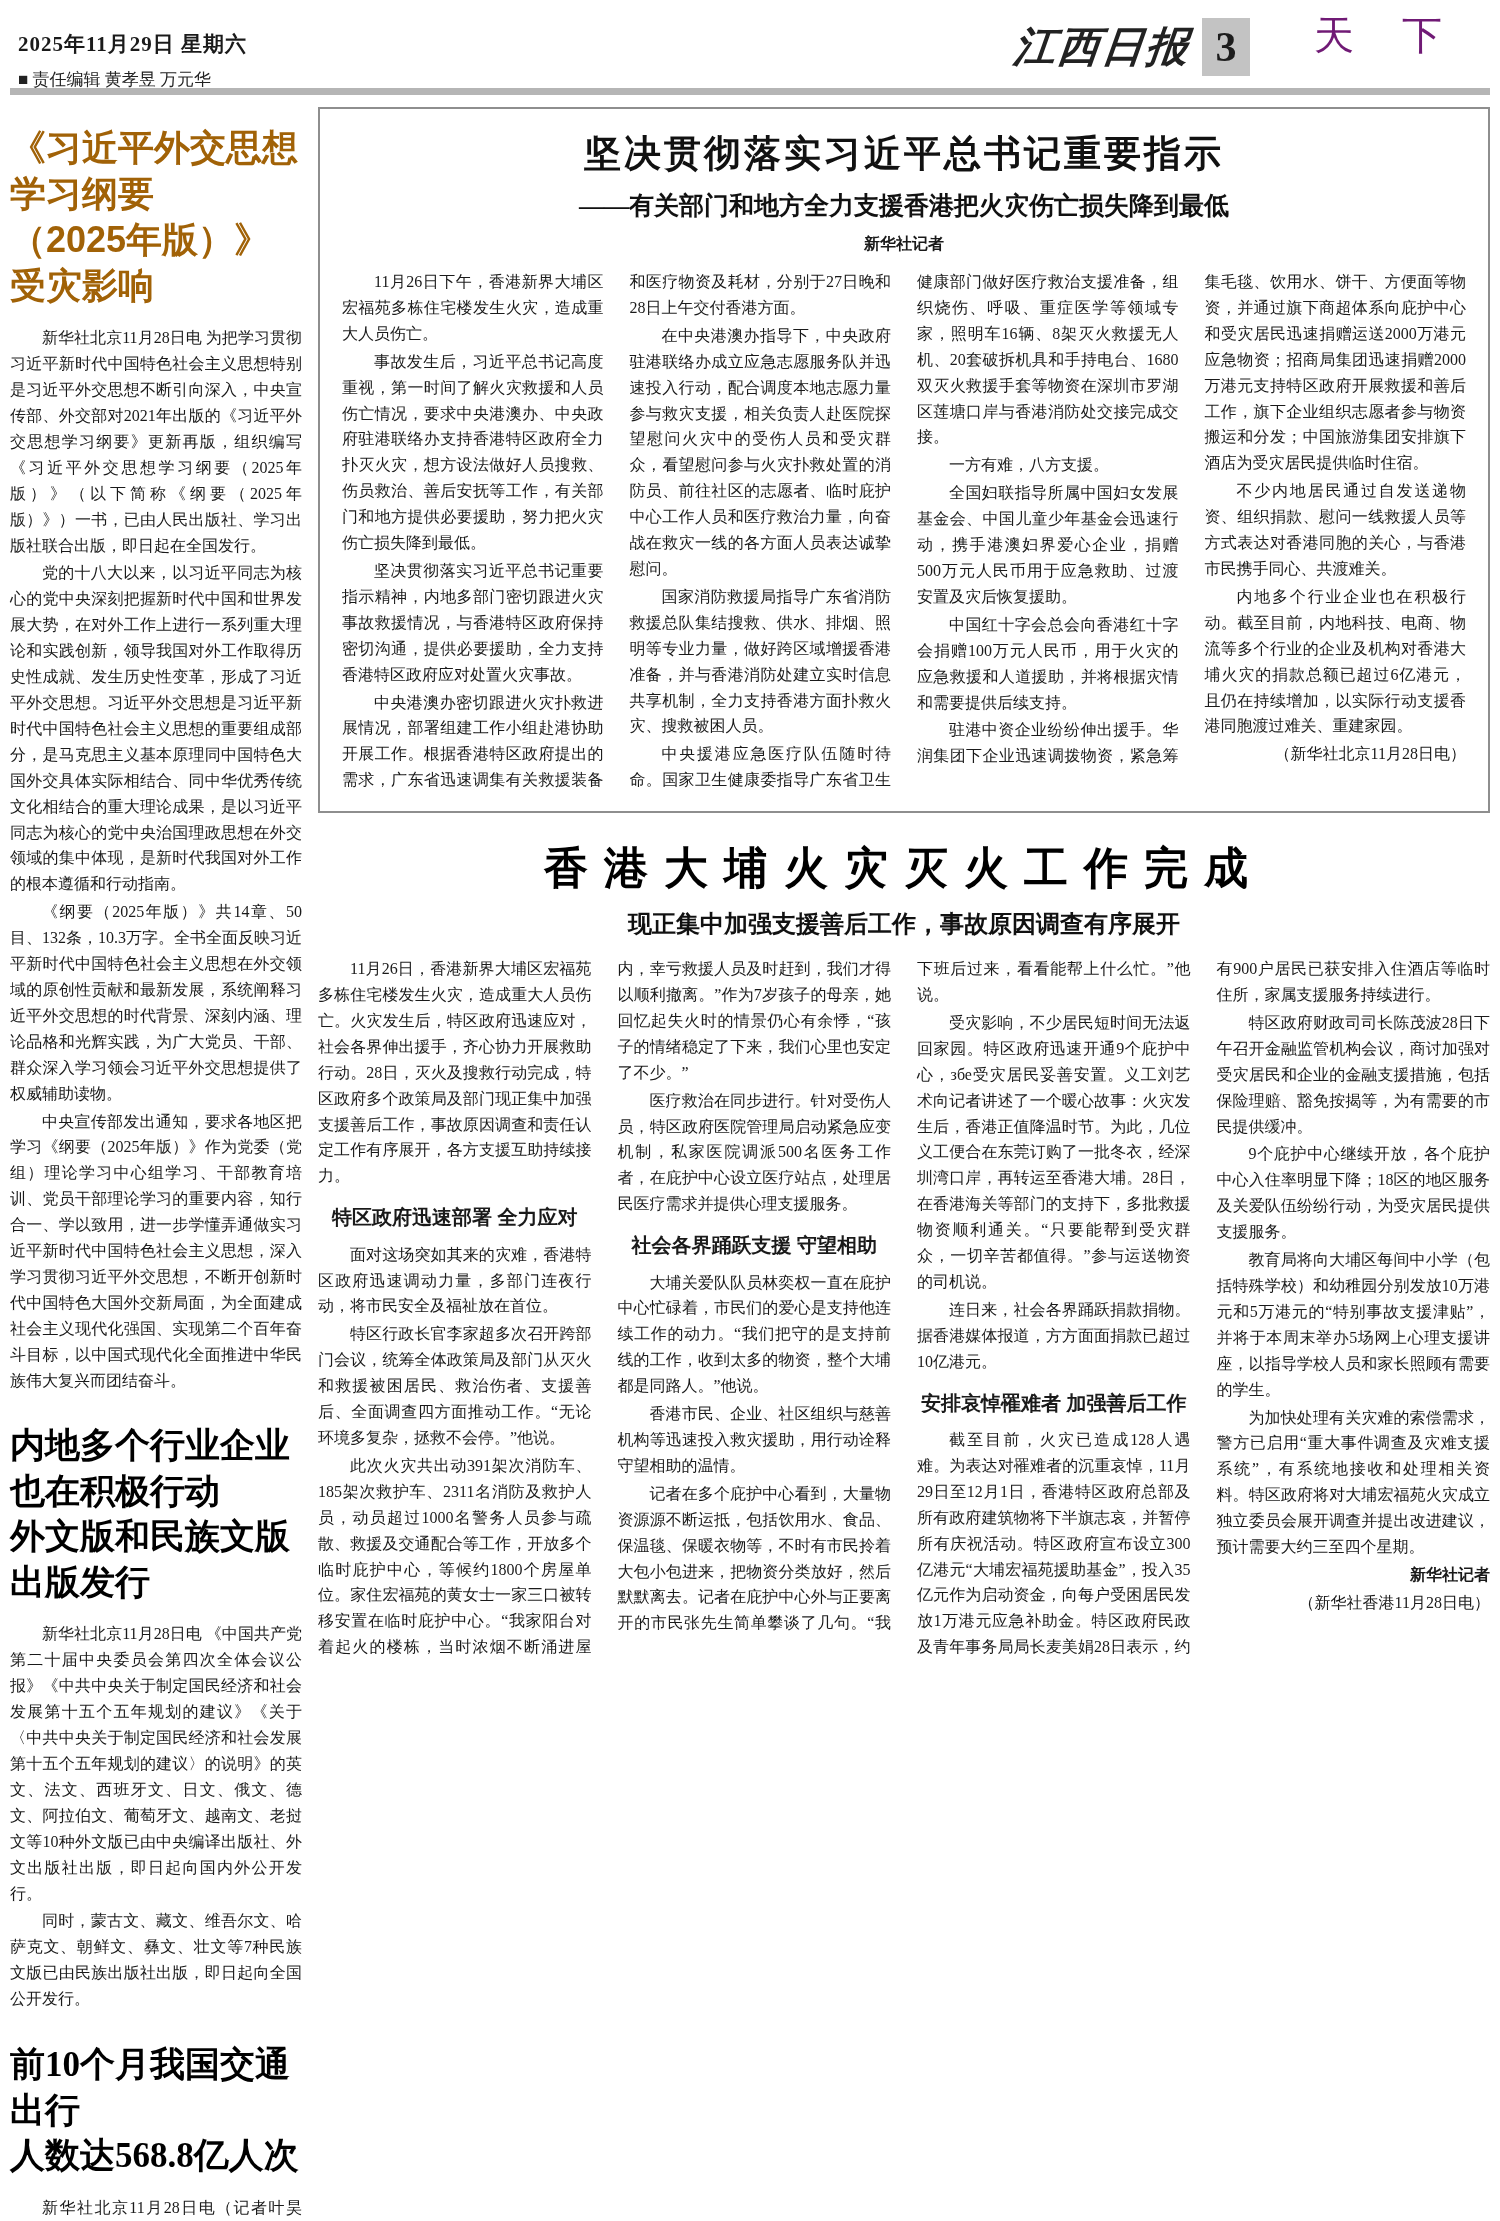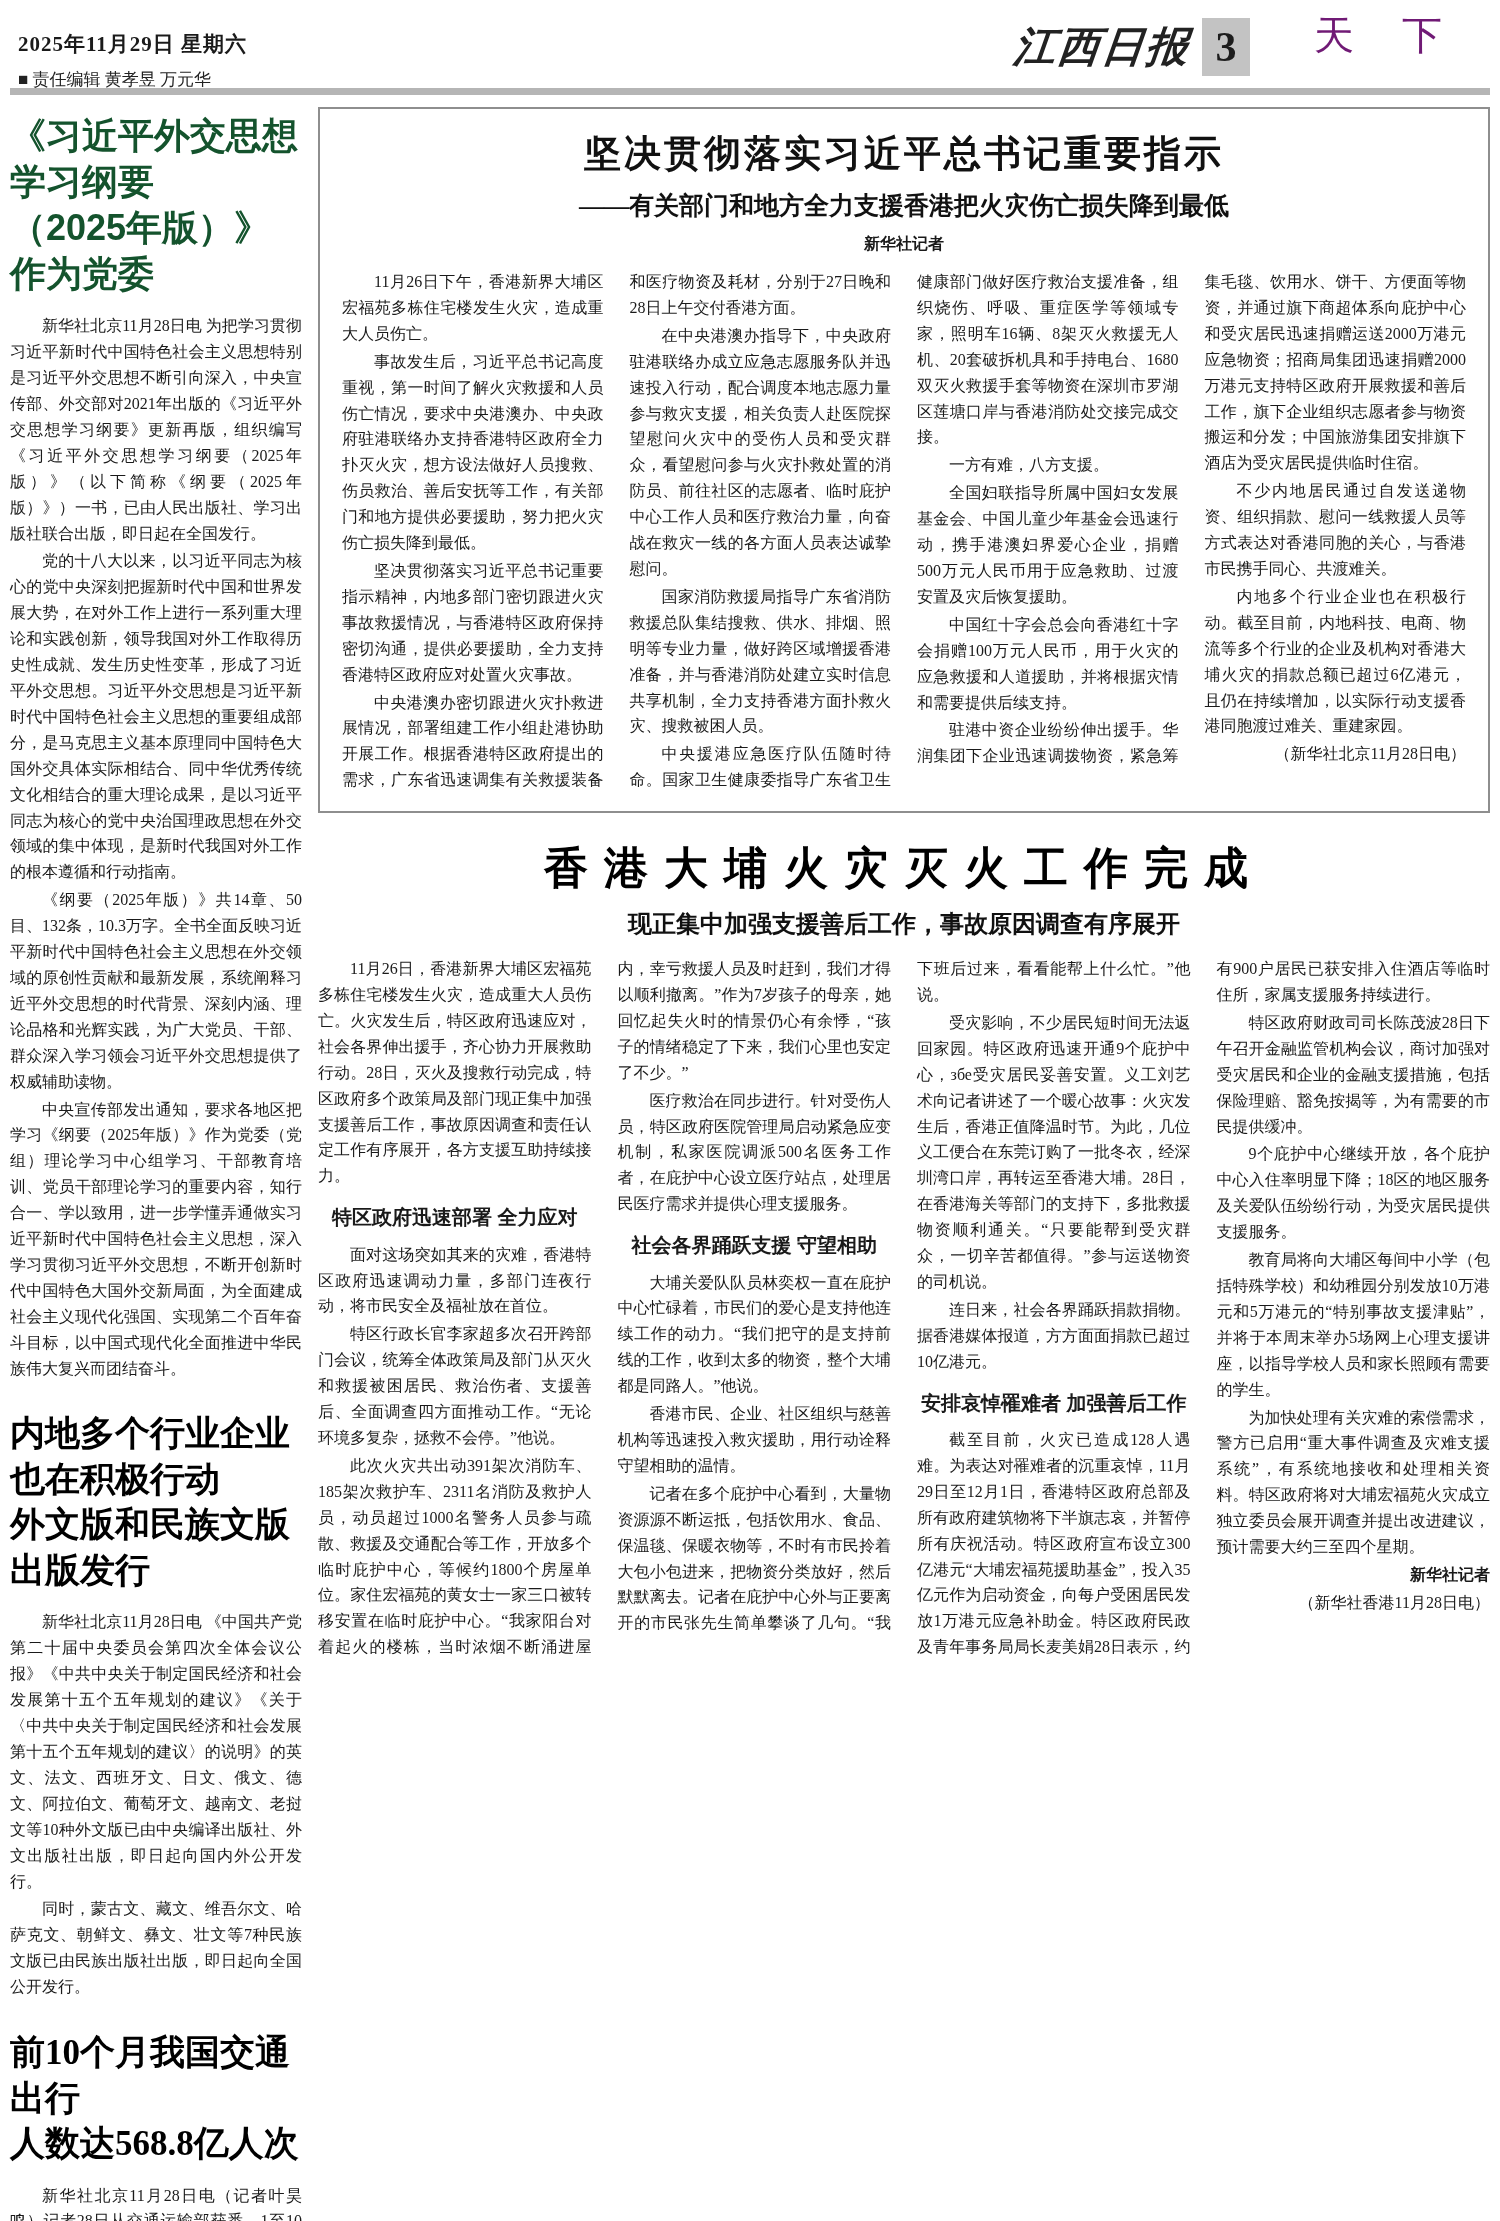--- a/index.html
+++ b/index.html
@@ -20,21 +20,21 @@
   .t-p{text-indent:2em;}
   .t-h{font-family:"Liberation Sans",sans-serif;font-weight:bold;font-size:20px;text-align:center;text-indent:0;margin:12px 0 8px 0;break-inside:avoid;break-after:avoid;}
   .t-d{text-align:right;text-indent:0;}
   .t-s{text-align:right;text-indent:0;font-weight:bold;}
   
   .row-a{display:flex;gap:16px;align-items:stretch;}
   .left-rail{width:292px;flex:0 0 292px;}
   .main-col{flex:1;min-width:0;}
   
   .rail-art{margin-bottom:30px;}
-  .rail-hl-sans{font-family:"Liberation Sans",sans-serif;font-weight:900;font-size:36px;line-height:1.28;margin:6px 0 16px 0;color:#14532d;}
+  .rail-hl-sans{font-family:"Liberation Sans",sans-serif;font-weight:900;font-size:36px;line-height:1.28;margin:18px 0 16px 0;color:#a16207;}
   .rail-hl-serif{font-weight:bold;font-size:35px;line-height:1.3;margin:6px 0 16px 0;color:#000;}
   
   .main-box{border:2px solid #8e8e8e;padding:14px 22px 18px 22px;}
   .main-hl{font-family:"Liberation Sans",sans-serif;font-weight:900;font-size:37px;text-align:center;letter-spacing:3px;margin:6px 0 10px 0;color:#111;}
   .main-sub{font-weight:bold;font-size:25px;text-align:center;margin:2px 0 12px 0;color:#111;}
   .main-byline{font-size:16px;text-align:center;margin-bottom:14px;font-weight:bold;}
   .cols-4{column-count:4;column-gap:26px;}
   
   .hk-sec{margin-top:26px;}
   .hk-hl{font-weight:bold;font-size:44px;text-align:center;letter-spacing:16px;margin:8px 0 10px 0;color:#000;}
@@ -55,21 +55,21 @@
   </div>
 </div>
 <div class="top-rule"></div>
 
 <div class="row-a">
 
   <div class="left-rail">
     <div class="rail-art">
       <div class="rail-hl-sans">
         <span>《习近平外交思想学习纲要</span><br>
-        <span>（2025年版）》作为党委</span>
+        <span>（2025年版）》受灾影响</span>
       </div>
       <div class="art-body">
 
       <p class="para t-p">新华社北京11月28日电 为把学习贯彻习近平新时代中国特色社会主义思想特别是习近平外交思想不断引向深入，中央宣传部、外交部对2021年出版的《习近平外交思想学习纲要》更新再版，组织编写《习近平外交思想学习纲要（2025年版）》（以下简称《纲要（2025年版）》）一书，已由人民出版社、学习出版社联合出版，即日起在全国发行。</p>
           <p class="para t-p">党的十八大以来，以习近平同志为核心的党中央深刻把握新时代中国和世界发展大势，在对外工作上进行一系列重大理论和实践创新，领导我国对外工作取得历史性成就、发生历史性变革，形成了习近平外交思想。习近平外交思想是习近平新时代中国特色社会主义思想的重要组成部分，是马克思主义基本原理同中国特色大国外交具体实际相结合、同中华优秀传统文化相结合的重大理论成果，是以习近平同志为核心的党中央治国理政思想在外交领域的集中体现，是新时代我国对外工作的根本遵循和行动指南。</p>
           <p class="para t-p">《纲要（2025年版）》共14章、50目、132条，10.3万字。全书全面反映习近平新时代中国特色社会主义思想在外交领域的原创性贡献和最新发展，系统阐释习近平外交思想的时代背景、深刻内涵、理论品格和光辉实践，为广大党员、干部、群众深入学习领会习近平外交思想提供了权威辅助读物。</p>
           <p class="para t-p">中央宣传部发出通知，要求各地区把学习《纲要（2025年版）》作为党委（党组）理论学习中心组学习、干部教育培训、党员干部理论学习的重要内容，知行合一、学以致用，进一步学懂弄通做实习近平新时代中国特色社会主义思想，深入学习贯彻习近平外交思想，不断开创新时代中国特色大国外交新局面，为全面建成社会主义现代化强国、实现第二个百年奋斗目标，以中国式现代化全面推进中华民族伟大复兴而团结奋斗。</p>
         </div>
     </div>
 

